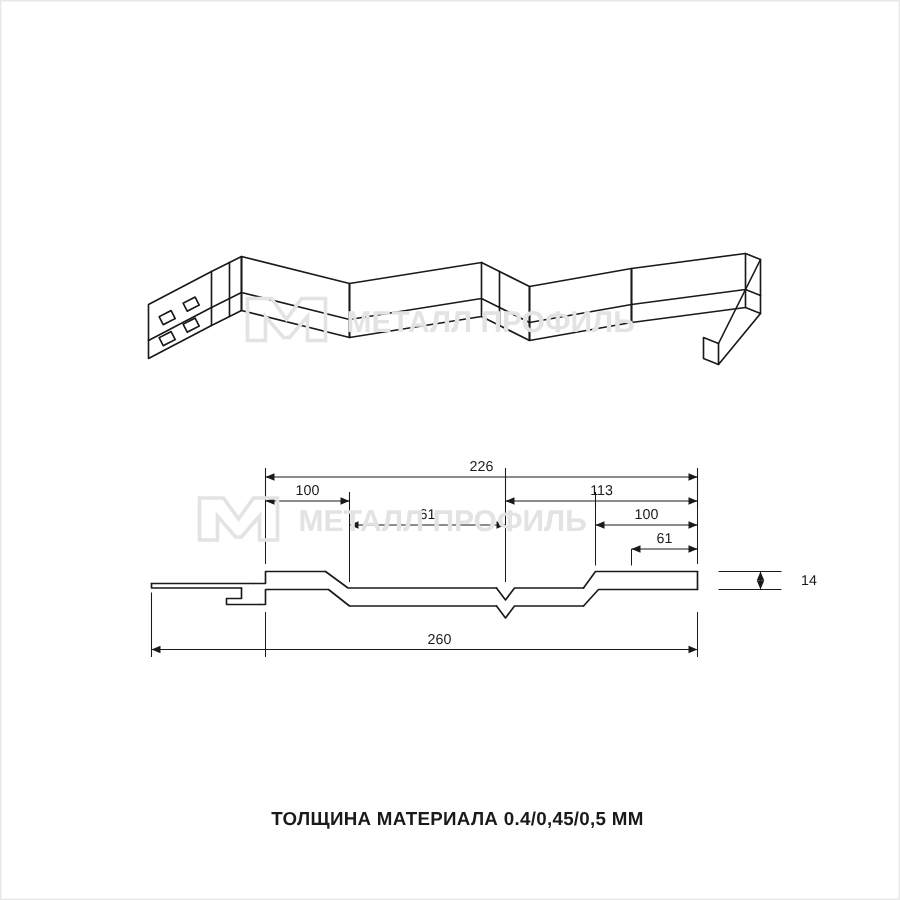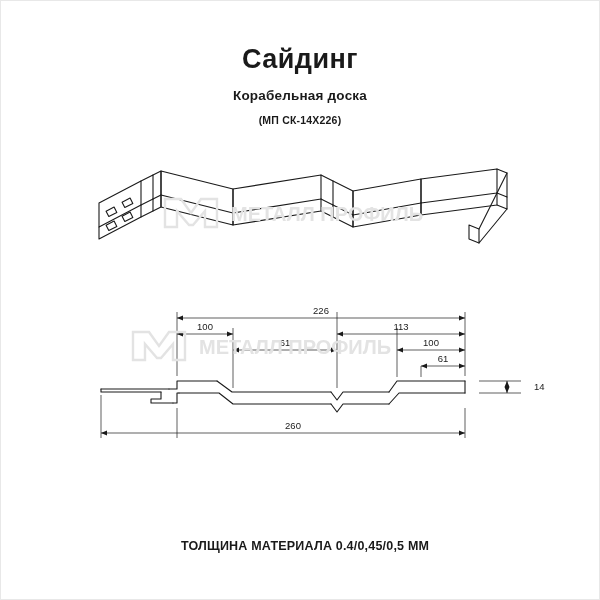--- a/index.html
+++ b/index.html
@@ -88,25 +88,20 @@
 
   svg text {
     font-family: "Liberation Sans", sans-serif;
   }
 </style>
 </head>
 <body>
 
 <div class="page">
 
-  <div class="header">
-    <div class="title">Сайдинг</div>
-    <div class="subtitle">Корабельная доска</div>
-    <div class="code">(МП СК-14Х226)</div>
-  </div>
 
   <div class="drawing-top">
     <svg width="600" height="130" viewBox="0 0 600 130">
       <g fill="none" stroke="#1a1a1a" stroke-width="1.1" stroke-linejoin="round" stroke-linecap="round">
 
         <path d="M98 52 L140 30 L140 54 L98 76 Z"></path>
         <path d="M98 76 L98 88 L140 66 L140 54"></path>
 
         <rect x="106" y="58" width="9" height="6" transform="rotate(-27 110 61)"></rect>
         <rect x="122" y="49" width="9" height="6" transform="rotate(-27 126 52)"></rect>

